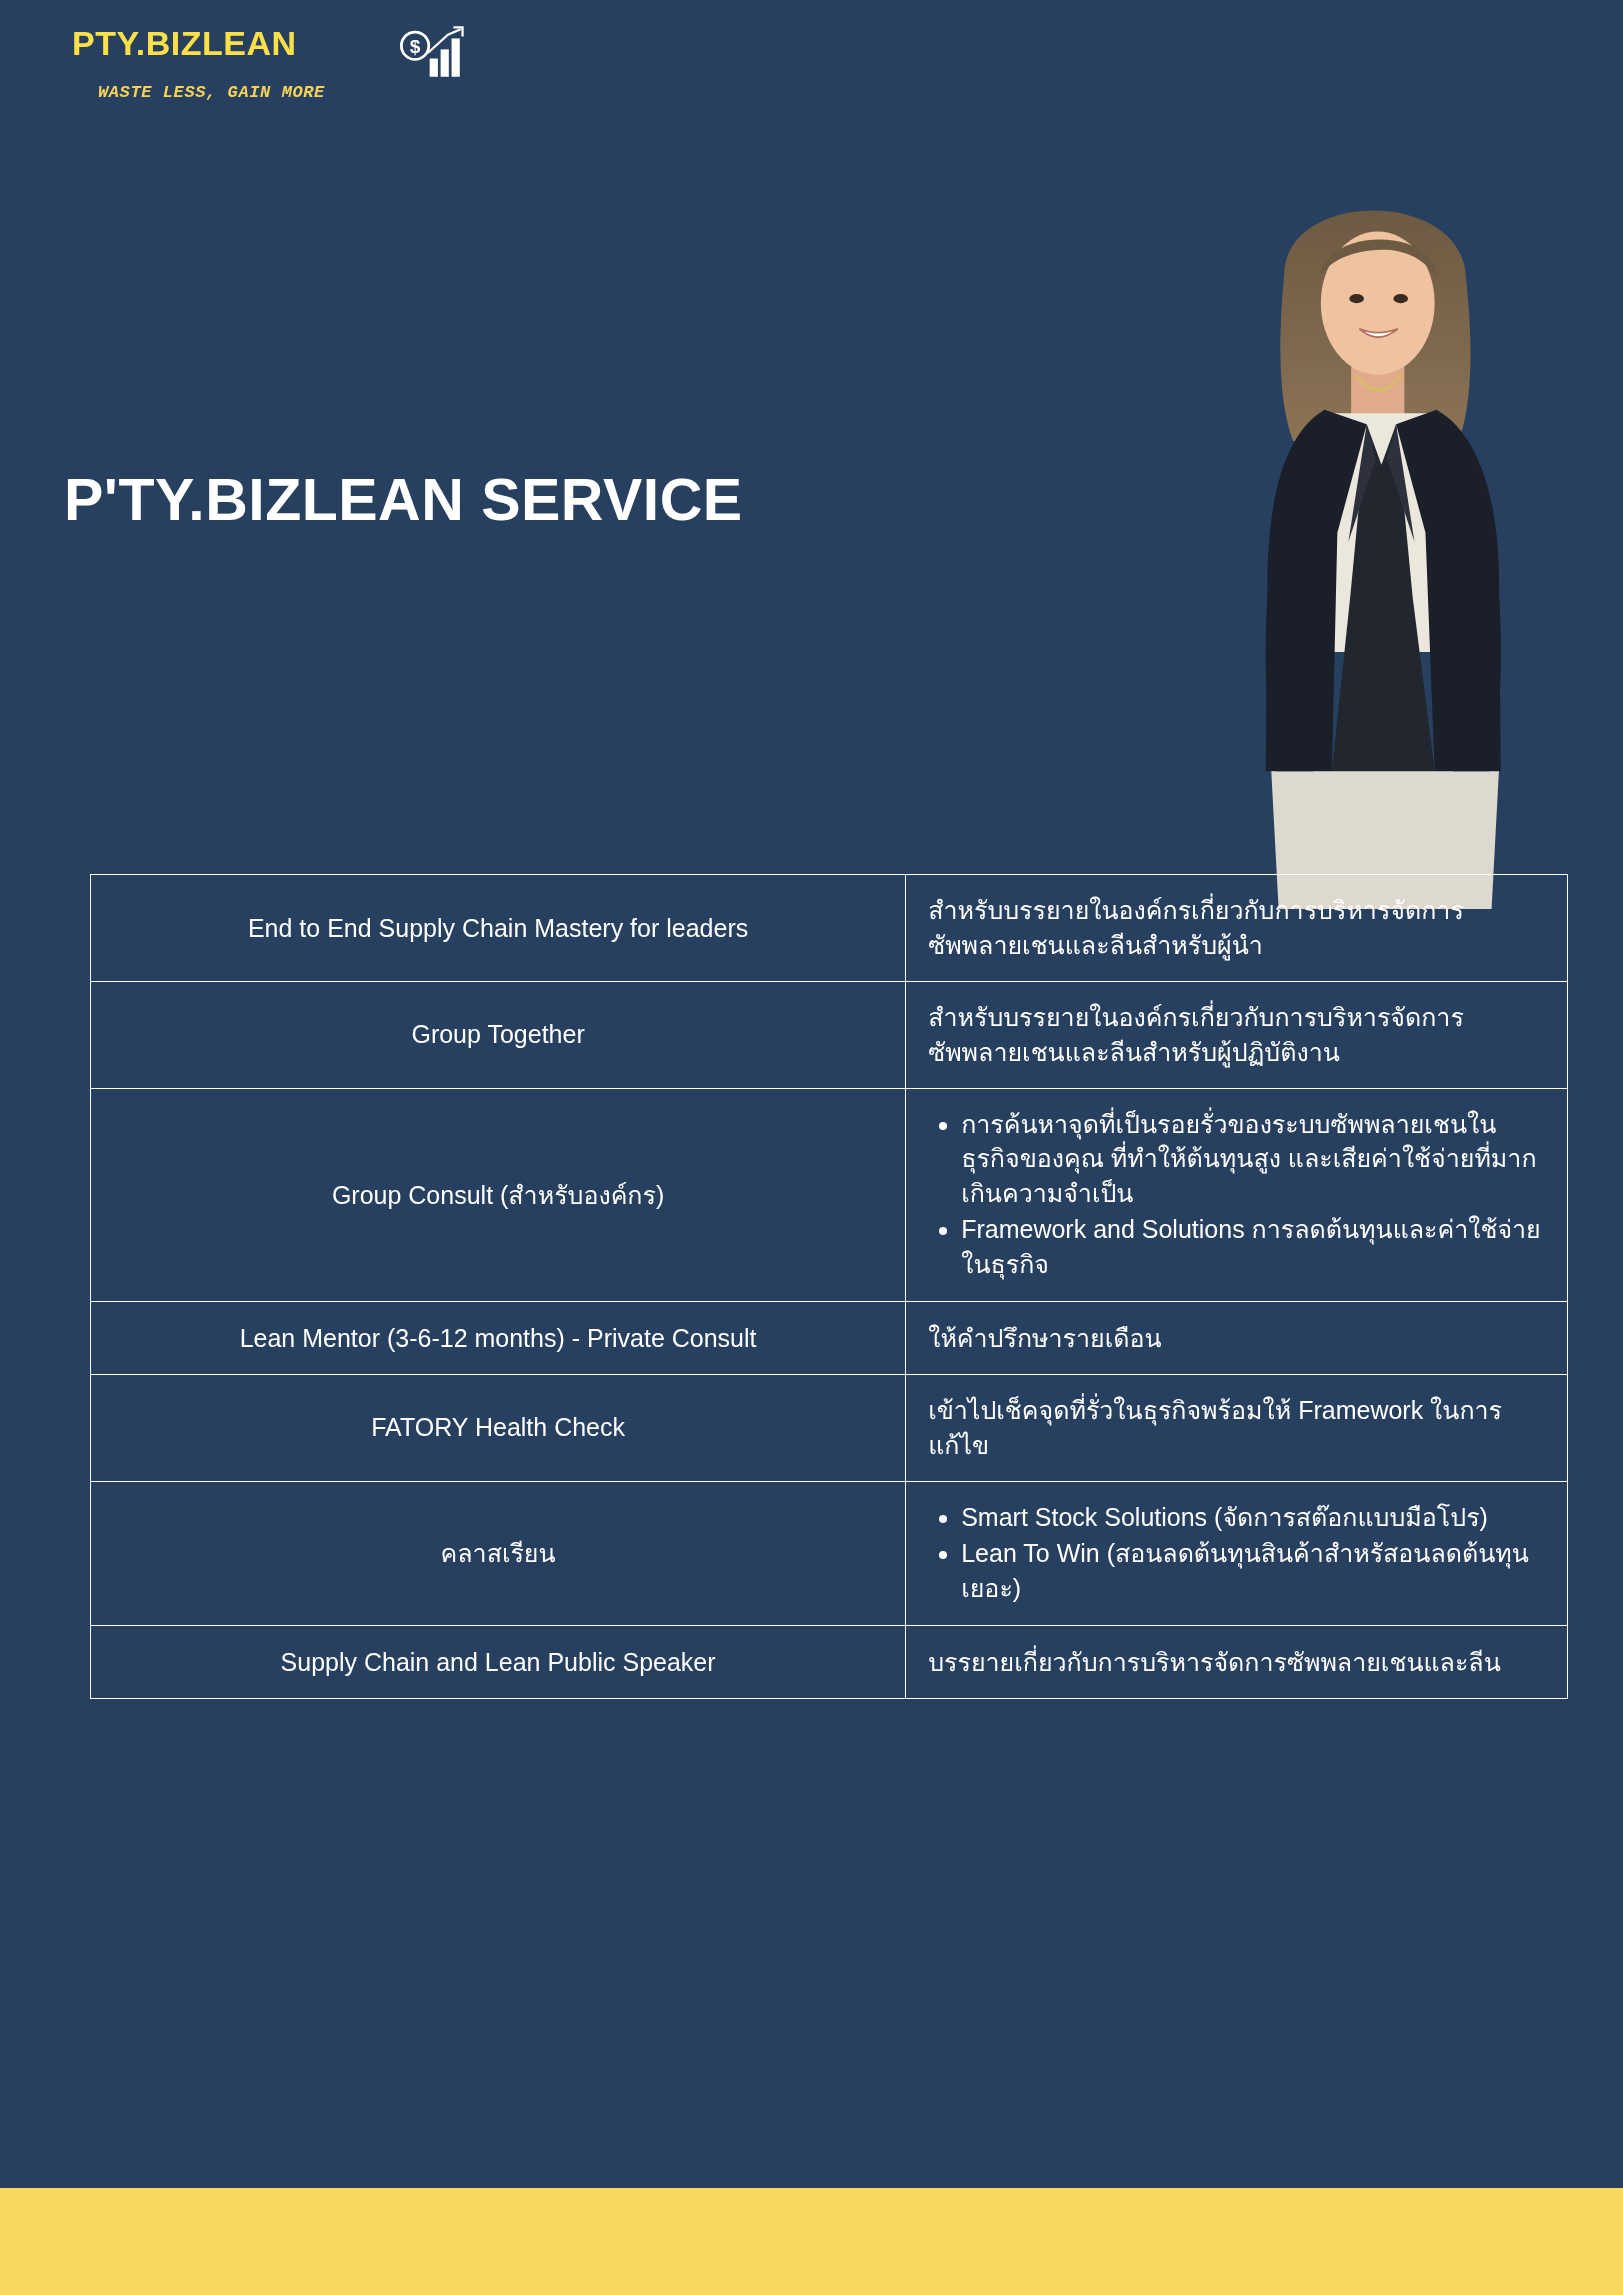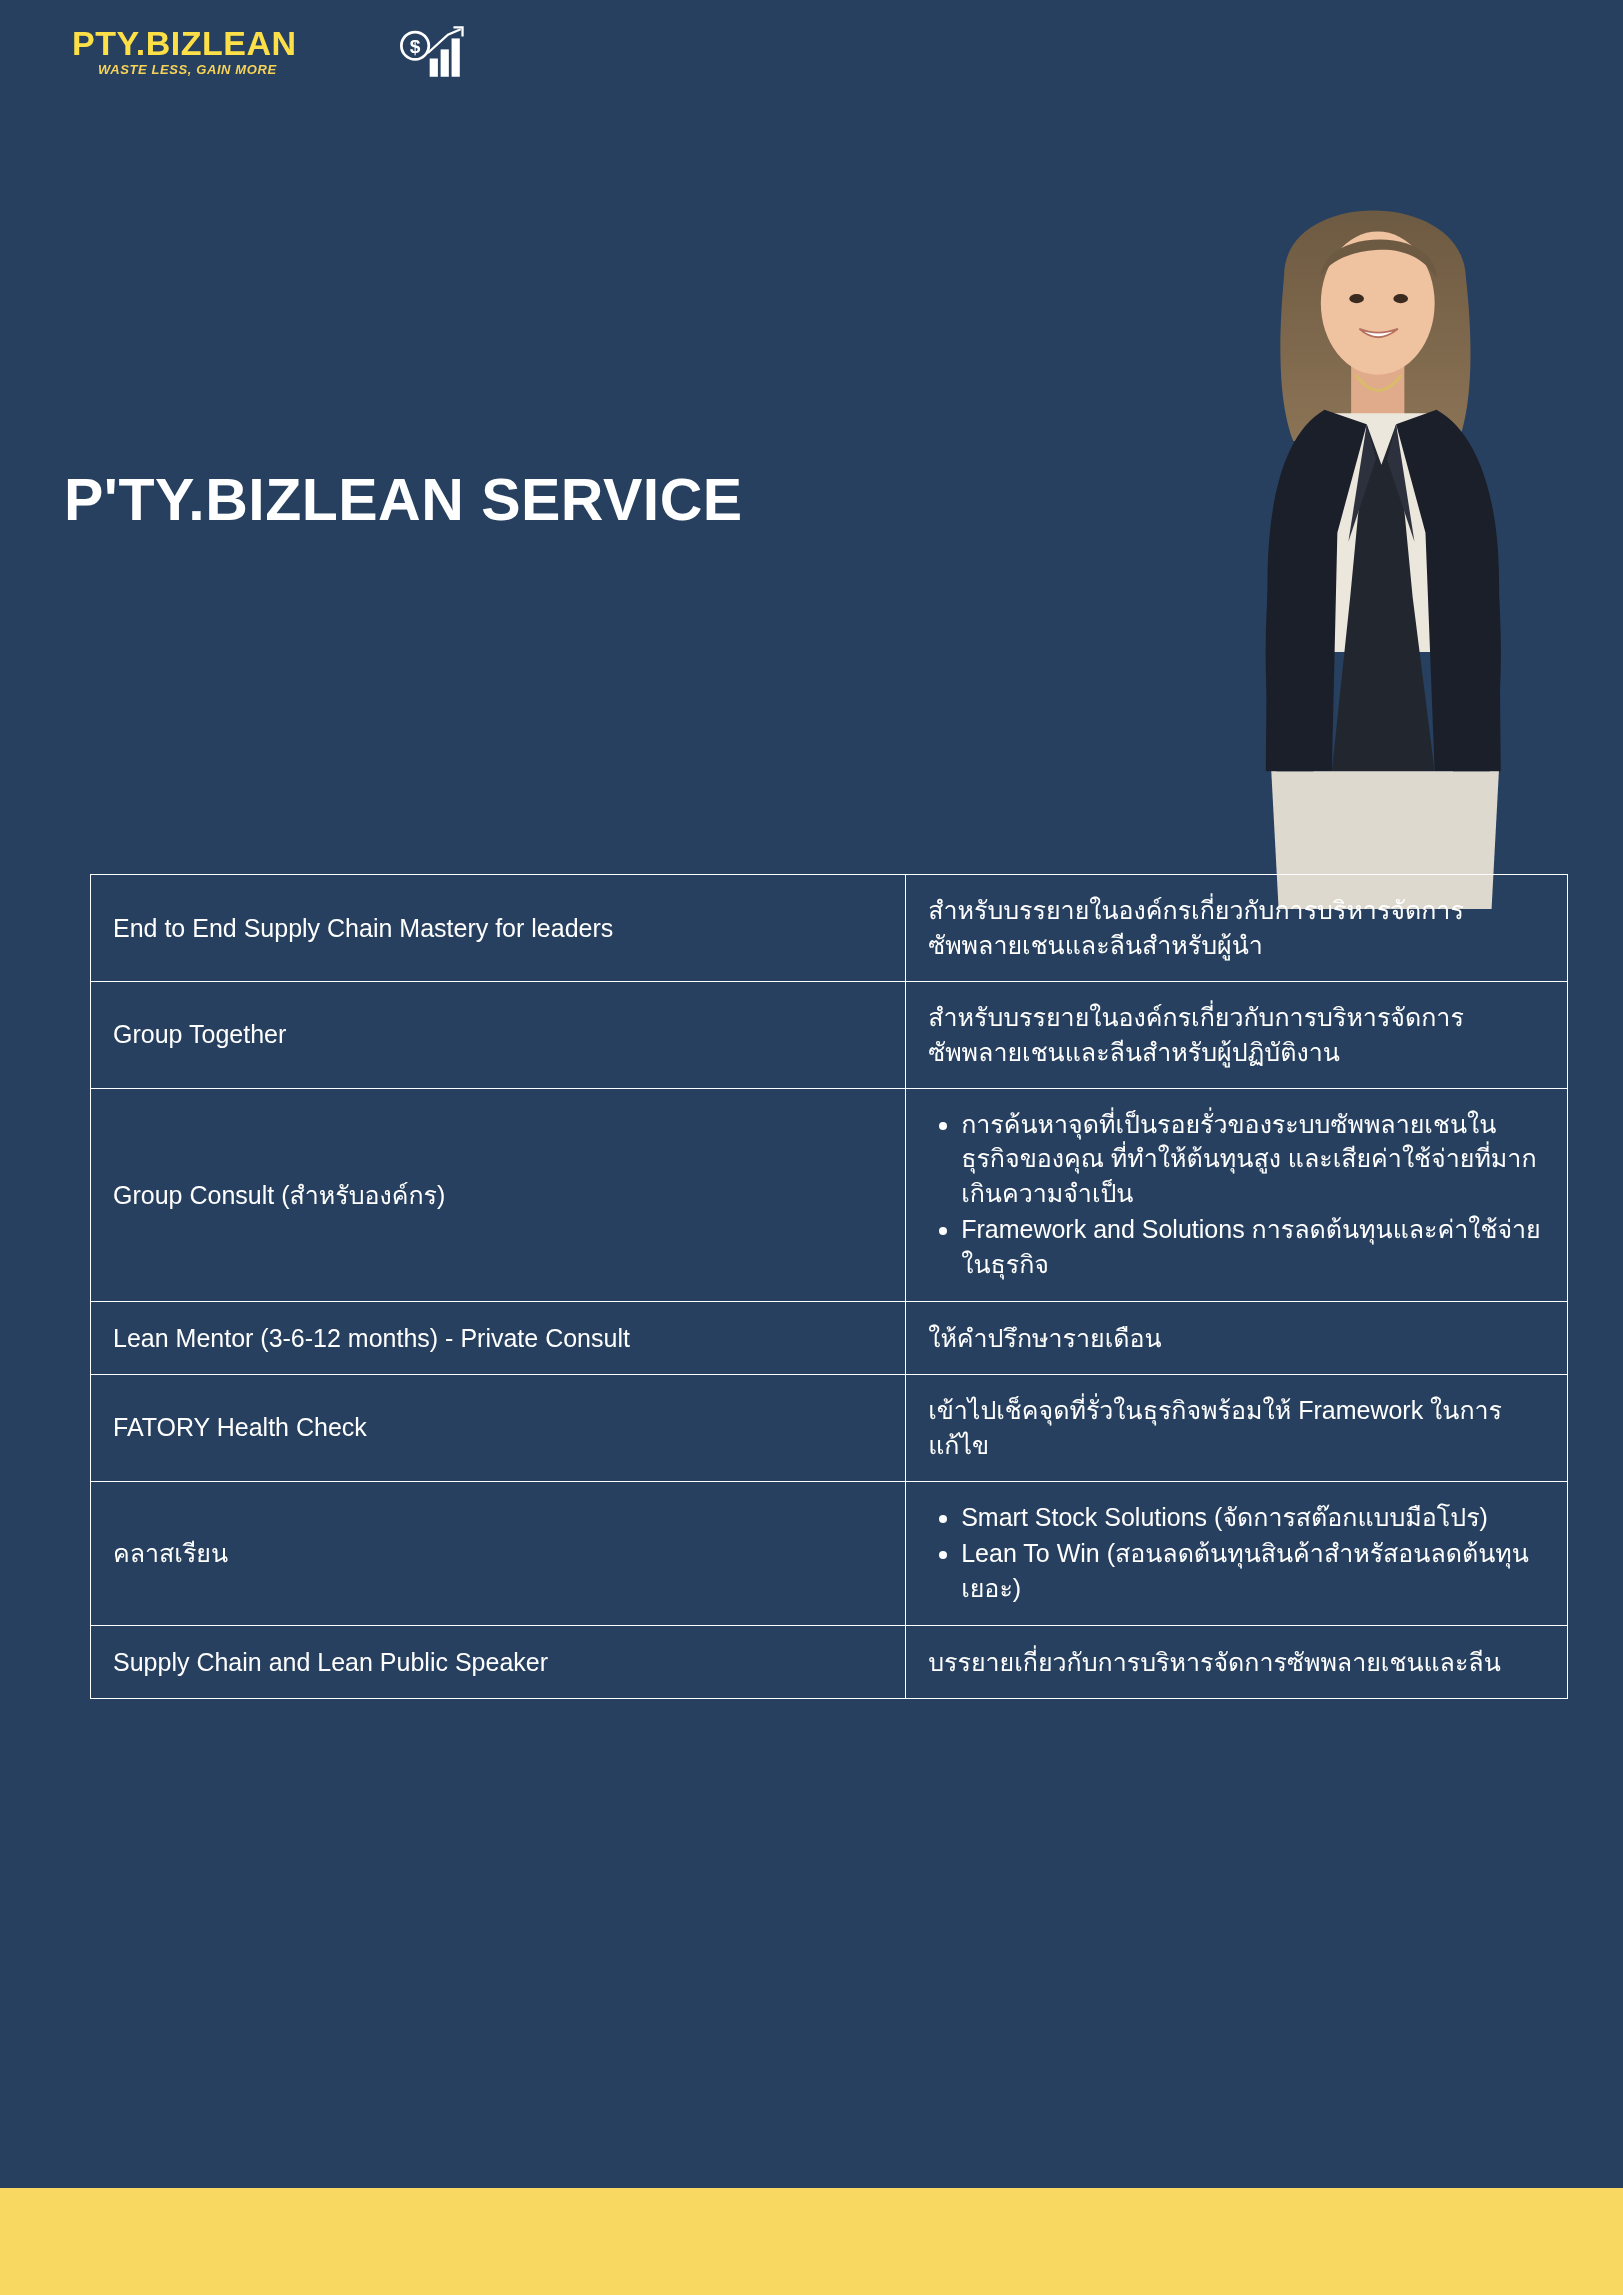--- a/index.html
+++ b/index.html
@@ -27,27 +27,28 @@
     height: 101px;
   }
   .logo-text {
     font-size: 34px;
     font-weight: bold;
     letter-spacing: 0.5px;
     color: #fde047;
     line-height: 1;
   }
   .logo-tagline {
-    margin-top: 2px;
+    margin-top: 23px;
     margin-left: 26px;
-    font-size: 13px;
+    font-size: 17px;
     font-style: italic;
     font-weight: bold;
     letter-spacing: 0.6px;
     color: #f6d358;
+    font-family: Liberation Mono, monospace;
   }
   .logo-mark {
     position: absolute;
     top: -3.7px;
     left: 323px;
     width: 73px;
     height: 73px;
   }
 
   
@@ -91,21 +92,21 @@
     table-layout: fixed;
   }
   .svc-table td {
     border: 1.8px solid #ffffff;
     padding: 18.4px 22px;
     vertical-align: middle;
     color: #ffffff;
     font-size: 25px;
     line-height: 1.38;
   }
-  .svc-table td.col-left { width: 776px; }
+  .svc-table td.col-left { width: 776px; text-align: center; }
   .svc-table td.col-right { width: 630px; }
   .svc-table ul {
     margin: 0;
     padding-left: 33px;
     list-style: disc;
   }
   .svc-table li { margin-bottom: 1.8px; }
 
   
   .bottom-bar {

